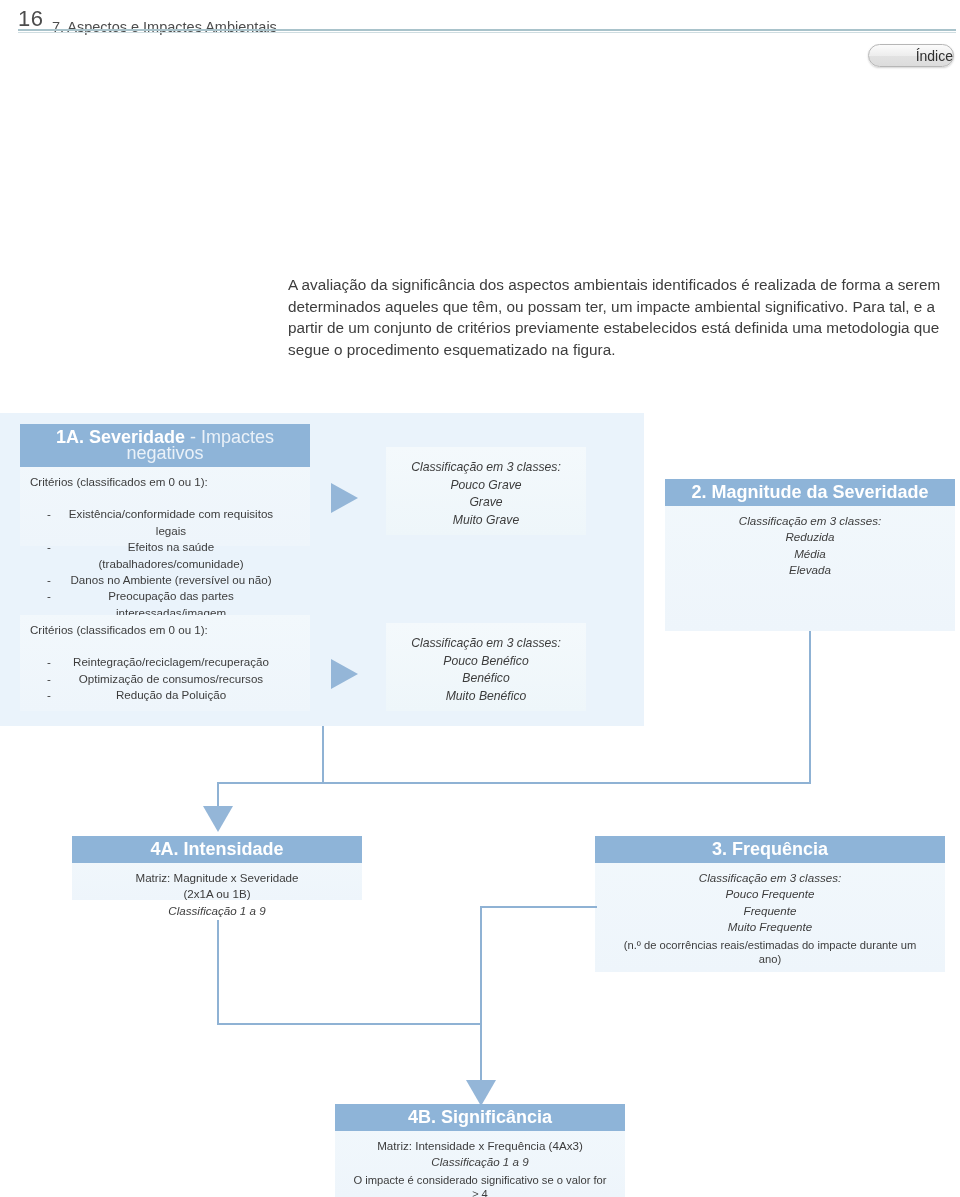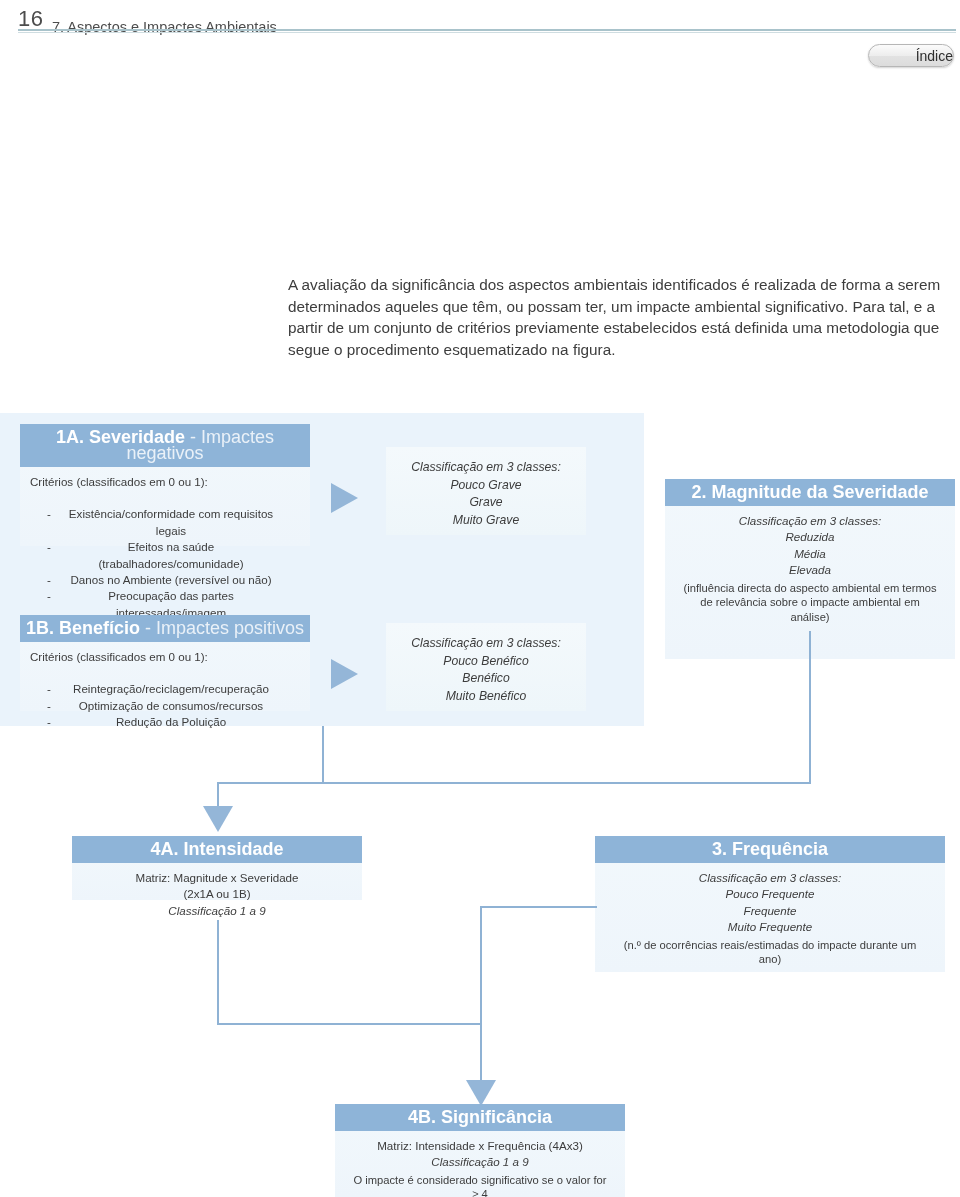--- a/index.html
+++ b/index.html
@@ -207,52 +207,48 @@
   <div class="tri-right" style="left:331px; top:483px;"></div>
 
   <div class="classbox" style="left:386px; top:447px; width:200px; height:88px;">
     <div>Classificação em 3 classes:</div>
     <div>Pouco Grave</div>
     <div>Grave</div>
     <div>Muito Grave</div>
   </div>
 
   <div class="card" style="left:20px; top:615px; width:290px; height:96px;">
-    <div class="card-header">
-      <span>1B. Benefício</span><span class="sub"> - Impactes positivos</span>
-    </div>
     <div class="card-body">
       <div class="crit-title">Critérios (classificados em 0 ou 1):</div>
       <ul class="crit-list">
         <li>Reintegração/reciclagem/recuperação</li>
         <li>Optimização de consumos/recursos</li>
         <li>Redução da Poluição</li>
       </ul>
     </div>
   </div>
 
   <div class="tri-right" style="left:331px; top:659px;"></div>
 
   <div class="classbox" style="left:386px; top:623px; width:200px; height:88px;">
     <div>Classificação em 3 classes:</div>
     <div>Pouco Benéfico</div>
     <div>Benéfico</div>
     <div>Muito Benéfico</div>
   </div>
 
-  <div class="card" style="left:665px; top:479px; width:290px; height:180px;">
+  <div class="card" style="left:665px; top:479px; width:290px; height:152px;">
     <div class="card-header">
       <span>2. Magnitude da Severidade</span>
     </div>
     <div class="card-body center">
       <div class="it">Classificação em 3 classes:</div>
       <div class="it">Reduzida</div>
       <div class="it">Média</div>
       <div class="it">Elevada</div>
-      <div class="note">(influência directa do aspecto ambiental em termos de relevância sobre o impacte ambiental em análise)</div>
     </div>
   </div>
 
   <div class="ln-v" style="left:322px; top:726px; height:57px;"></div>
 
   <div class="ln-v" style="left:809px; top:631px; height:152px;"></div>
 
   <div class="ln-h" style="left:217px; top:782px; width:594px;"></div>
 
   <div class="ln-v" style="left:217px; top:782px; height:27px;"></div>

